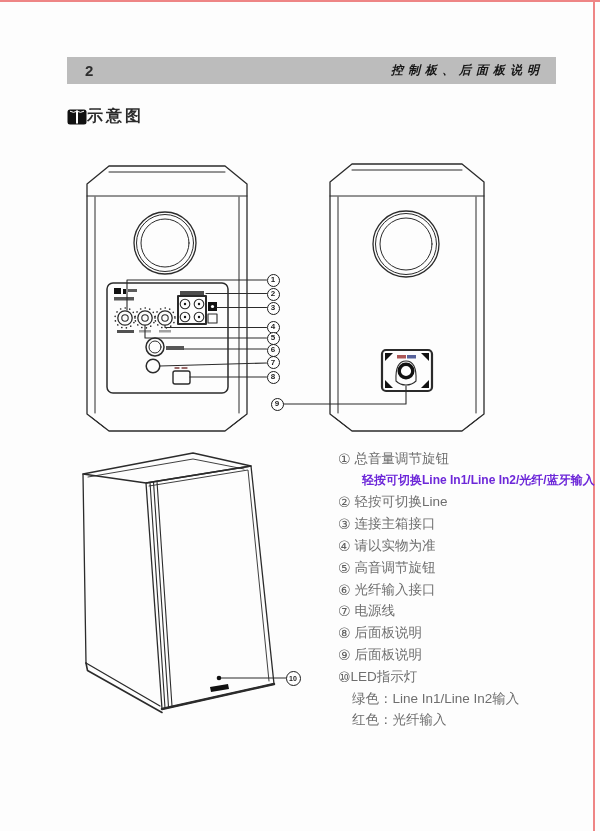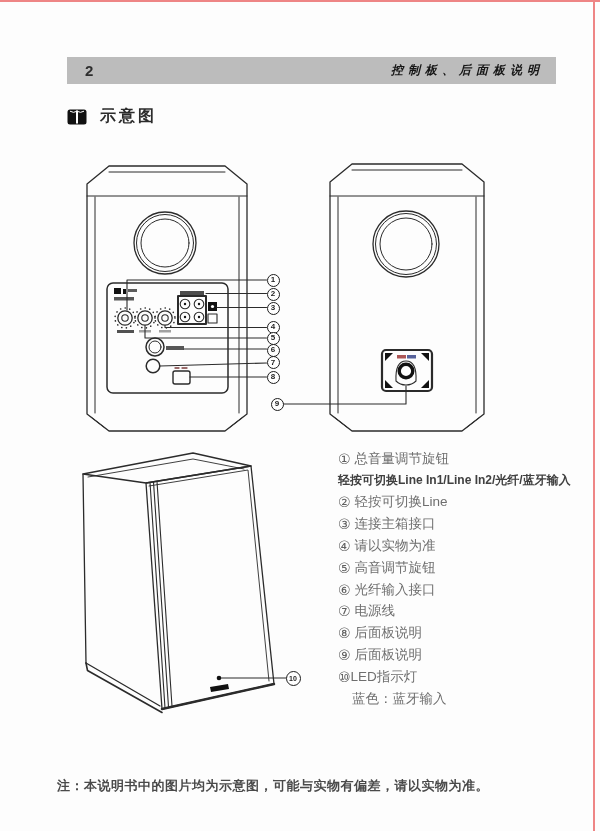--- a/index.html
+++ b/index.html
@@ -8,35 +8,35 @@
   .red-top{position:absolute;left:0;top:0;width:600px;height:2px;background:#ee8585;}
   .red-right{position:absolute;left:593px;top:0;width:2px;height:831px;background:#ee8585;}
 
   .hdr{position:absolute;left:67px;top:57px;width:489px;height:27px;background:#bcbcbc;
        display:flex;align-items:center;justify-content:space-between;box-sizing:border-box;
        padding:0 12px 0 18px;}
   .hdr-num{font-size:15px;font-weight:bold;color:#2e2e2e;}
   .hdr-title{font-family:"Liberation Serif","DejaVu Serif",serif;font-style:italic;font-weight:bold;
        font-size:12px;color:#161616;letter-spacing:5px;}
 
-  .sec{position:absolute;left:67px;top:106px;display:flex;align-items:center;gap:13px;}
+  .sec{position:absolute;left:67px;top:106px;display:flex;align-items:center;}
   .sec-title{font-size:16px;font-weight:bold;color:#2b2b2b;letter-spacing:3px;}
 
   .fig-svg{position:absolute;left:0;top:0;width:600px;height:831px;}
 
   .co{position:absolute;box-sizing:border-box;width:13px;height:13px;border:1.4px solid #1d1d1d;
       border-radius:50%;background:#fff;display:flex;align-items:center;justify-content:center;
       font-size:8px;font-weight:bold;color:#1d1d1d;line-height:1;}
   .co.big{width:15px;height:15px;font-size:7px;}
 
   .legend{position:absolute;left:338px;top:448px;width:256px;color:#6e6e6e;}
   .lg-row{height:21.8px;display:flex;align-items:center;font-size:13.5px;white-space:nowrap;}
   .lg-mk{font-size:14px;color:#5f5f5f;margin-right:4px;}
   .lg-mk.tight{margin-right:0;}
-  .lg-note{font-size:12px;font-weight:bold;color:#404040;letter-spacing:0;}
+  .lg-note{font-size:12px;font-weight:bold;color:#6d28d9;letter-spacing:0;margin-left:24px;}
   .lg-sub{padding-left:14px;}
 
   .footnote{position:absolute;left:57px;top:777px;font-size:13px;font-weight:bold;
       color:#4a4a4a;letter-spacing:0.5px;white-space:nowrap;}
 </style>
 </head>
 <body>
 
 <div class="page">
   <div class="red-top"></div>
@@ -226,19 +226,17 @@
       <span class="lg-tx">后面板说明</span>
     </div>
     <div class="lg-row">
       <span class="lg-mk">⑨</span>
       <span class="lg-tx">后面板说明</span>
     </div>
     <div class="lg-row">
       <span class="lg-mk tight">⑩</span>
       <span class="lg-tx">LED指示灯</span>
     </div>
-    <div class="lg-row lg-sub">蓝色：蓝牙输入</div>
+    <div class="lg-row lg-sub">绿色：Line In1/Line In2输入</div>
+    <div class="lg-row lg-sub">红色：光纤输入</div>
   </div>
 
-  <div class="footnote">
-    <span>注：</span><span>本说明书中的图片均为示意图，可能与实物有偏差，请以实物为准。</span>
-  </div>
 </div>
 
 </body></html>

